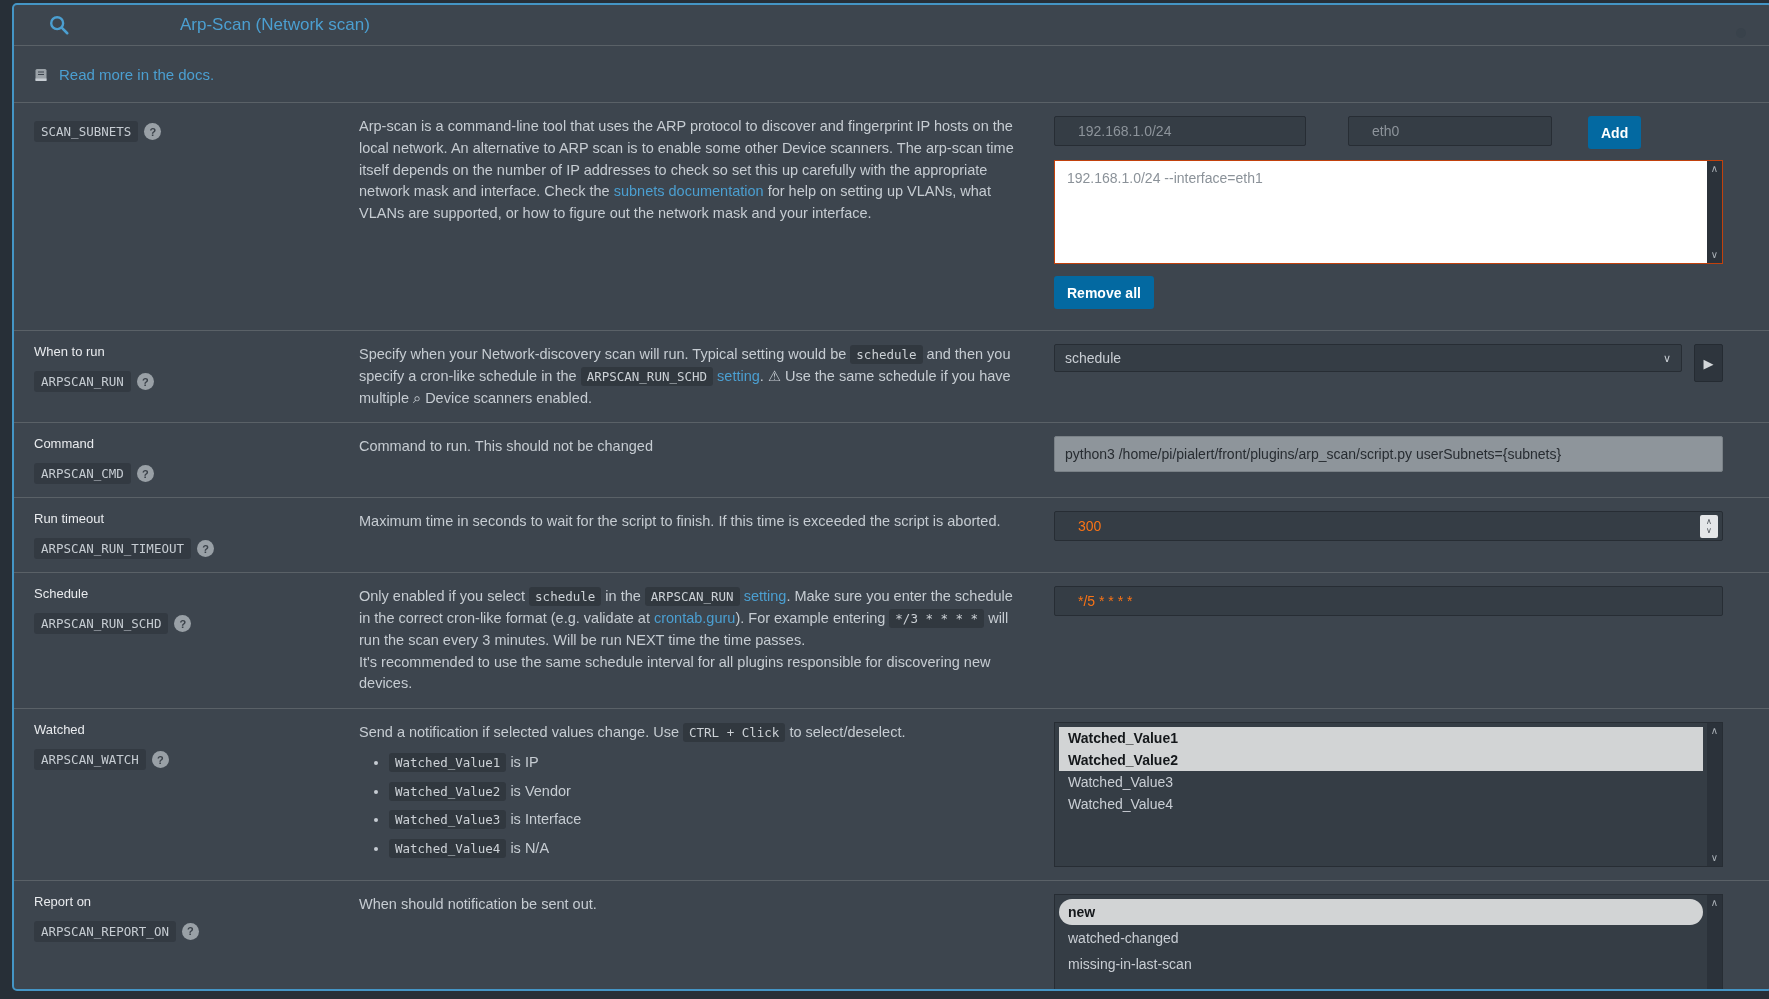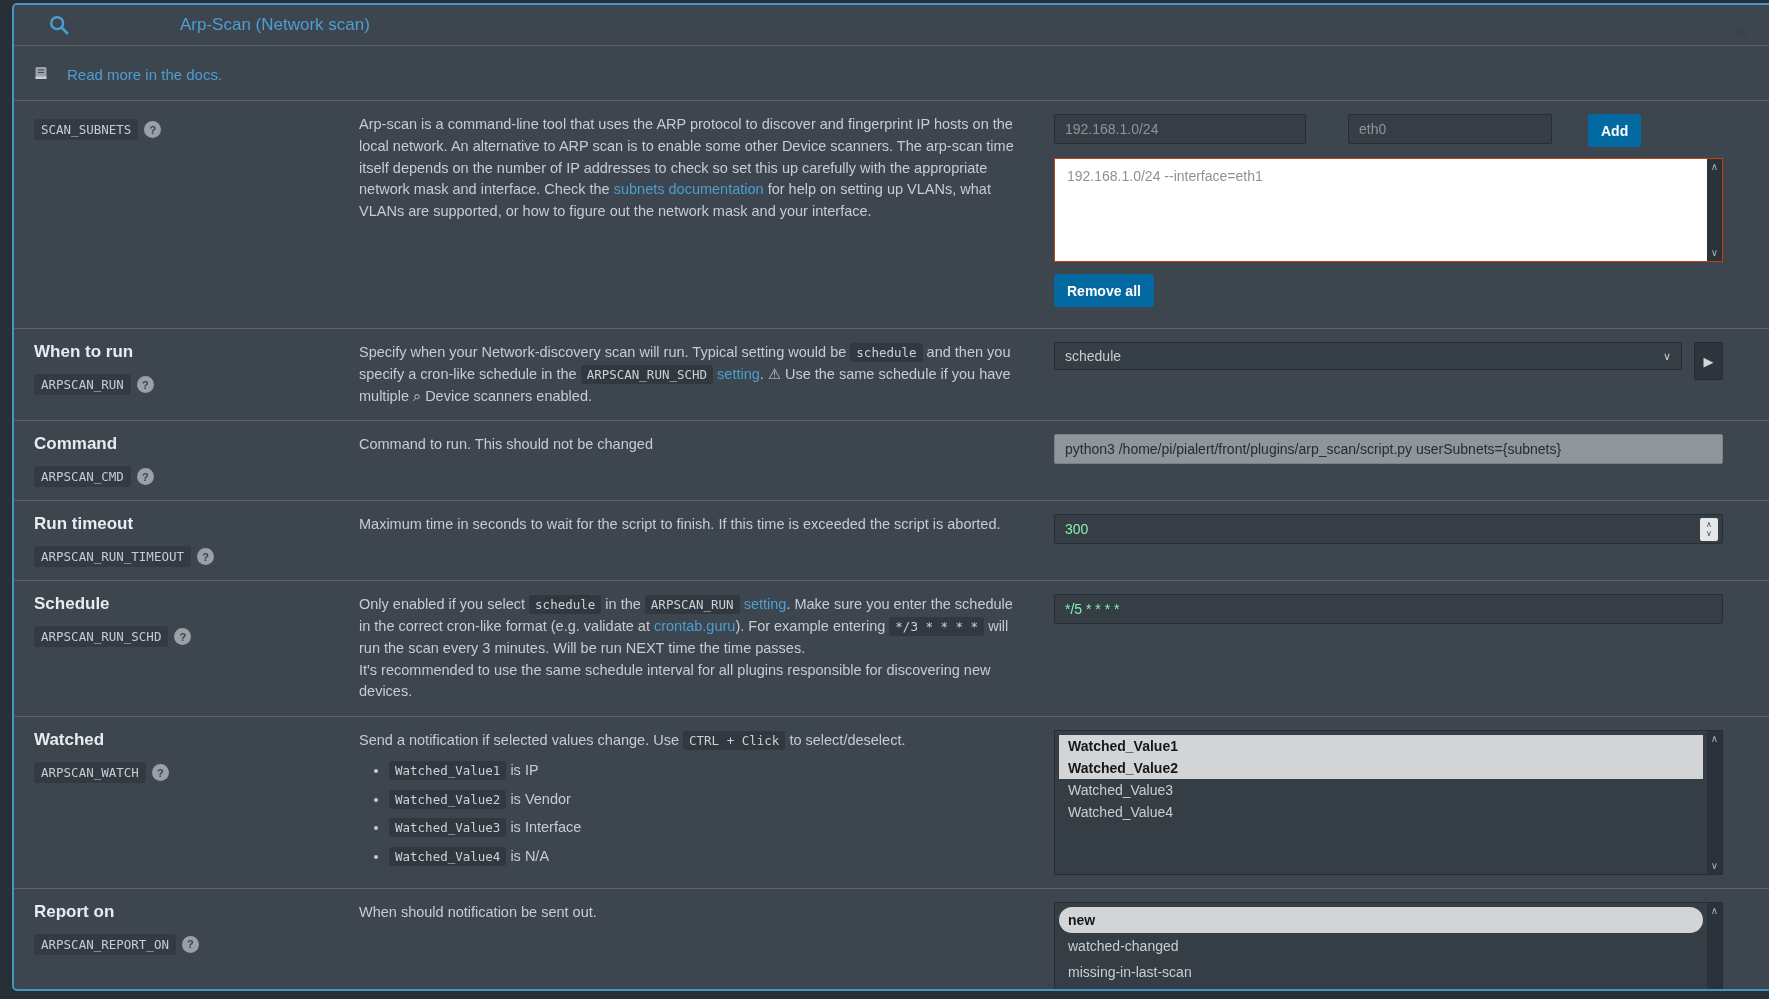--- a/index.html
+++ b/index.html
@@ -20,35 +20,35 @@
     height:41px; display:flex; align-items:center;
     border-bottom:1px solid #5a6167;
   }
   .hdr .search-ic { margin-left:34px; display:flex; }
   .hdr .title { margin-left:110px; color:#4b9fd1; font-size:17px; }
   .hdr .toggle-wrap { margin-left:auto; margin-right:22px; }
   .toggle { width:27px; height:16px; border-radius:8px; background:#4b9fd1; position:relative; }
   .toggle::after { content:''; position:absolute; right:3px; top:3px; width:10px; height:10px; border-radius:50%; background:#39424b; }
   
   .docs-row { padding:20px 20px 16px 20px; border-bottom:1px solid #5a6167; font-size:15px; }
-  .docs-link { color:#4b9fd1; cursor:pointer; display:inline-flex; align-items:flex-start; gap:19px; }
+  .docs-link { color:#4b9fd1; cursor:pointer; display:inline-flex; align-items:flex-end; gap:11px; }
   
   .row {
     display:grid; grid-template-columns:325px 695px 1fr;
     padding:13px 48px 13px 20px;
     border-bottom:1px solid #5a6167;
   }
   .r-subnets { min-height:228px; }
   .r-run     { min-height:77px; }
   .r-cmd     { min-height:60px; }
   .r-timeout { min-height:58px; }
   .r-schd    { min-height:121px; }
   .r-watch   { min-height:125px; }
   .r-report  { min-height:142px; }
-  .name { font-weight:bold; color:#e9ebee; font-size:17px; margin-bottom:12px; }
+  .name { font-weight:normal; color:#e9ebee; font-size:13px; margin-bottom:12px; }
   .key-chip {
     display:inline-block; background:#333a42; color:#c6ccd2;
     font-family:"DejaVu Sans Mono", monospace; font-size:12.5px;
     padding:3px 7px; border-radius:3px; vertical-align:middle;
   }
   .q-icon {
     display:inline-flex; width:17px; height:17px; border-radius:50%;
     background:#99a0a6; color:#3b424a; font-size:11px; font-weight:bold;
     align-items:center; justify-content:center; margin-left:6px; vertical-align:middle;
     cursor:pointer;
@@ -59,21 +59,21 @@
     font-family:"DejaVu Sans Mono", monospace; font-size:12.5px;
     padding:2px 6px; border-radius:3px;
   }
   .tlink { color:#4b9fd1; cursor:pointer; }
   .bullets { margin:8px 0 0 0; padding-left:30px; }
   .bullets li { margin-bottom:7px; }
   
   .ctl { font-size:14px; }
   .txt-input {
     background:#353d45; border:1px solid #272d34; border-radius:2px;
-    color:#86efac; font-size:14px; padding:6px 10px; height:30px;
+    color:#f97316; font-size:14px; padding:6px 23px; height:30px;
     font-family:"Liberation Sans", sans-serif;
   }
   .txt-input::placeholder { color:#8d949b; opacity:1; }
   .sub-inputs { display:flex; align-items:flex-start; }
   .in-subnet { width:252px; }
   .in-iface  { width:204px; margin-left:42px; }
   .btn-blue {
     background:#0369a1; color:#fff; border:none; border-radius:3px;
     font-size:14px; font-weight:bold; padding:0 13px; height:33px; cursor:pointer;
     font-family:"Liberation Sans", sans-serif;
@@ -98,21 +98,21 @@
   }
   .select .chev { margin-left:auto; font-size:11px; color:#c9ced4; }
   .play-btn {
     width:29px; height:38px; margin-left:12px;
     background:#2e353d; border:1px solid #252b32; border-radius:2px;
     display:flex; align-items:center; justify-content:center;
     color:#d3d7da; font-size:13px; cursor:pointer;
   }
   .readonly-input {
     width:100%; background:#8e959b; border:1px solid #7a8187; border-radius:2px;
-    color:#272c31; font-size:14px; padding:6px 10px; height:30px;
+    color:#272c31; font-size:14px; padding:6px 10px; height:36px;
   }
   .num-wrap { position:relative; width:100%; }
   .num-wrap .txt-input { width:100%; }
   .spinner {
     position:absolute; right:5px; top:4px; width:18px; height:23px;
     background:#e4e6e8; border-radius:2px; color:#4a5056;
     display:flex; flex-direction:column; align-items:center; justify-content:center;
     font-size:8px; line-height:1.1; cursor:pointer;
   }
   .wide { width:100%; }

